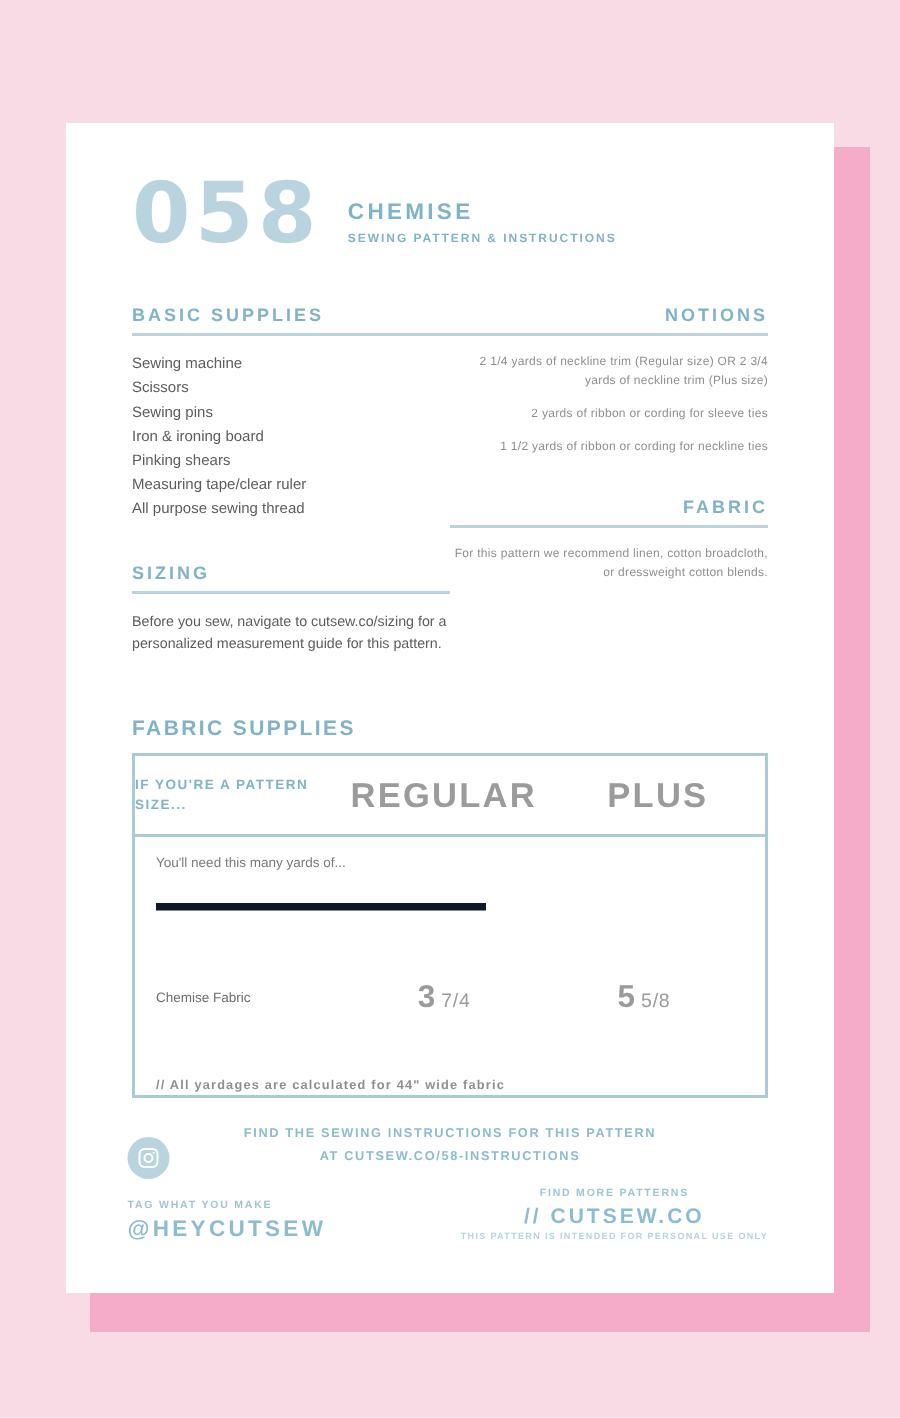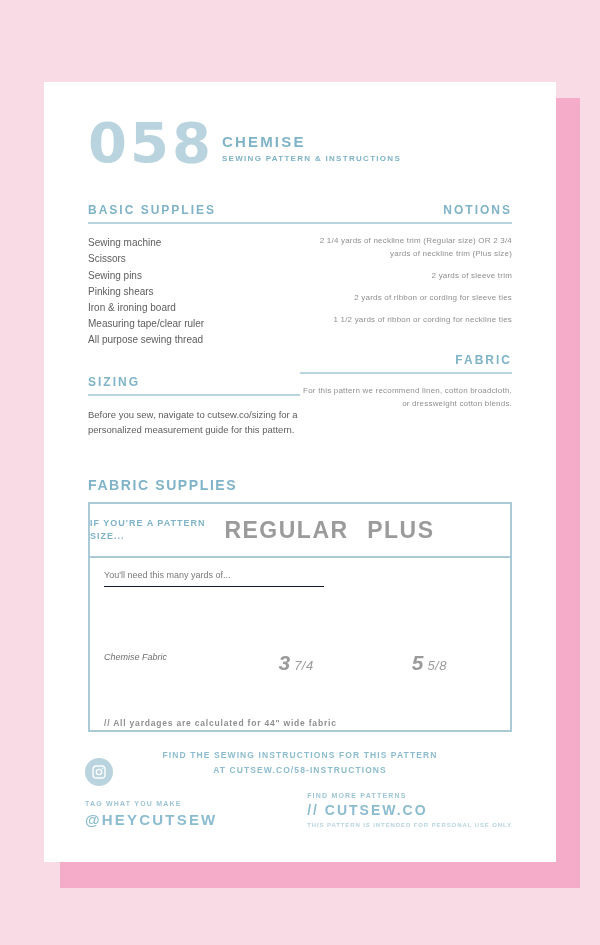--- a/index.html
+++ b/index.html
@@ -35,21 +35,21 @@
   .inner {
     position: absolute;
     left: 0; top: 0; right: 0; bottom: 0;
     padding: 34px 44px 0 44px;
   }
 
   
   .header {
     display: flex;
     align-items: flex-end;
-    gap: 8px;
+    gap: 18px;
     margin-bottom: 34px;
   }
   .pattern-number {
     font-family: "DejaVu Sans", sans-serif;
     font-size: 56px;
     font-weight: bold;
     letter-spacing: 3px;
     color: #b9d4de;
     line-height: 0.95;
   }
@@ -137,41 +137,42 @@
   .th-label {
     width: 32%;
     font-size: 9px;
     font-weight: bold;
     letter-spacing: 1px;
     color: #7fb3c8;
     line-height: 1.45;
   }
   .th-size {
     width: 34%;
+    text-align: center;
     font-size: 23px;
     font-weight: bold;
     letter-spacing: 1.5px;
     color: #9b9b9b;
   }
   .table-body {
     padding: 12px 14px 0 14px;
     position: relative;
     height: 172px;
   }
   .yards-line {
     font-size: 9px;
     color: #7a7a7a;
-    border-bottom: 1px solid #0f172a;
-    padding-bottom: 6px;
+    border-bottom: 5px solid #0f172a;
+    padding-bottom: 22px;
     width: 56%;
   }
   .row {
     display: flex;
-    margin-top: 64px;
-    font-style: italic;
+    align-items: center;
+    margin-top: 46px;
   }
   .row-label {
     width: 32%;
     font-size: 9px;
     color: #6e6e6e;
     line-height: 1.5;
   }
   .row-val {
     width: 34%;
     text-align: center;
@@ -235,21 +236,21 @@
     letter-spacing: 1.2px;
     color: #9ec5d4;
     margin-bottom: 4px;
   }
   .handle {
     font-size: 15px;
     font-weight: bold;
     letter-spacing: 2.2px;
     color: #8cbccf;
   }
-  .footer-right { text-align: left; }
+  .footer-right { text-align: center; }
   .find-more {
     font-size: 7px;
     font-weight: bold;
     letter-spacing: 1.2px;
     color: #9ec5d4;
     margin-bottom: 3px;
   }
   .site {
     font-size: 14px;
     font-weight: bold;
@@ -283,40 +284,39 @@
     <div class="columns">
 
       <div class="col col-left">
 
         <div class="section-block">
           <div class="section-heading">BASIC SUPPLIES</div>
           <ul class="list">
             <li>Sewing machine</li>
             <li>Scissors</li>
             <li>Sewing pins</li>
+            <li>Iron &amp; ironing board</li>
             <li>Pinking shears</li>
-            <li>Iron &amp; ironing board</li>
             <li>Measuring tape/clear ruler</li>
             <li>All purpose sewing thread</li>
           </ul>
         </div>
 
         <div class="section-block">
           <div class="section-heading">SIZING</div>
           <div class="note">Before you sew, navigate to cutsew.co/sizing for a personalized measurement guide for this pattern.</div>
         </div>
 
       </div>
 
       <div class="col col-right">
 
         <div class="section-block">
           <div class="section-heading">NOTIONS</div>
           <div class="notions-group">2 1/4 yards of neckline trim (Regular size) OR 2 3/4 yards of neckline trim (Plus size)</div>
-          <div class="notions-group">2 yards of sleeve trim</div>
           <div class="notions-group">2 yards of ribbon or cording for sleeve ties</div>
           <div class="notions-group">1 1/2 yards of ribbon or cording for neckline ties</div>
         </div>
 
         <div class="section-block">
           <div class="section-heading">FABRIC</div>
           <div class="fabric-note">For this pattern we recommend linen, cotton broadcloth, or dressweight cotton blends.</div>
         </div>
 
       </div>

